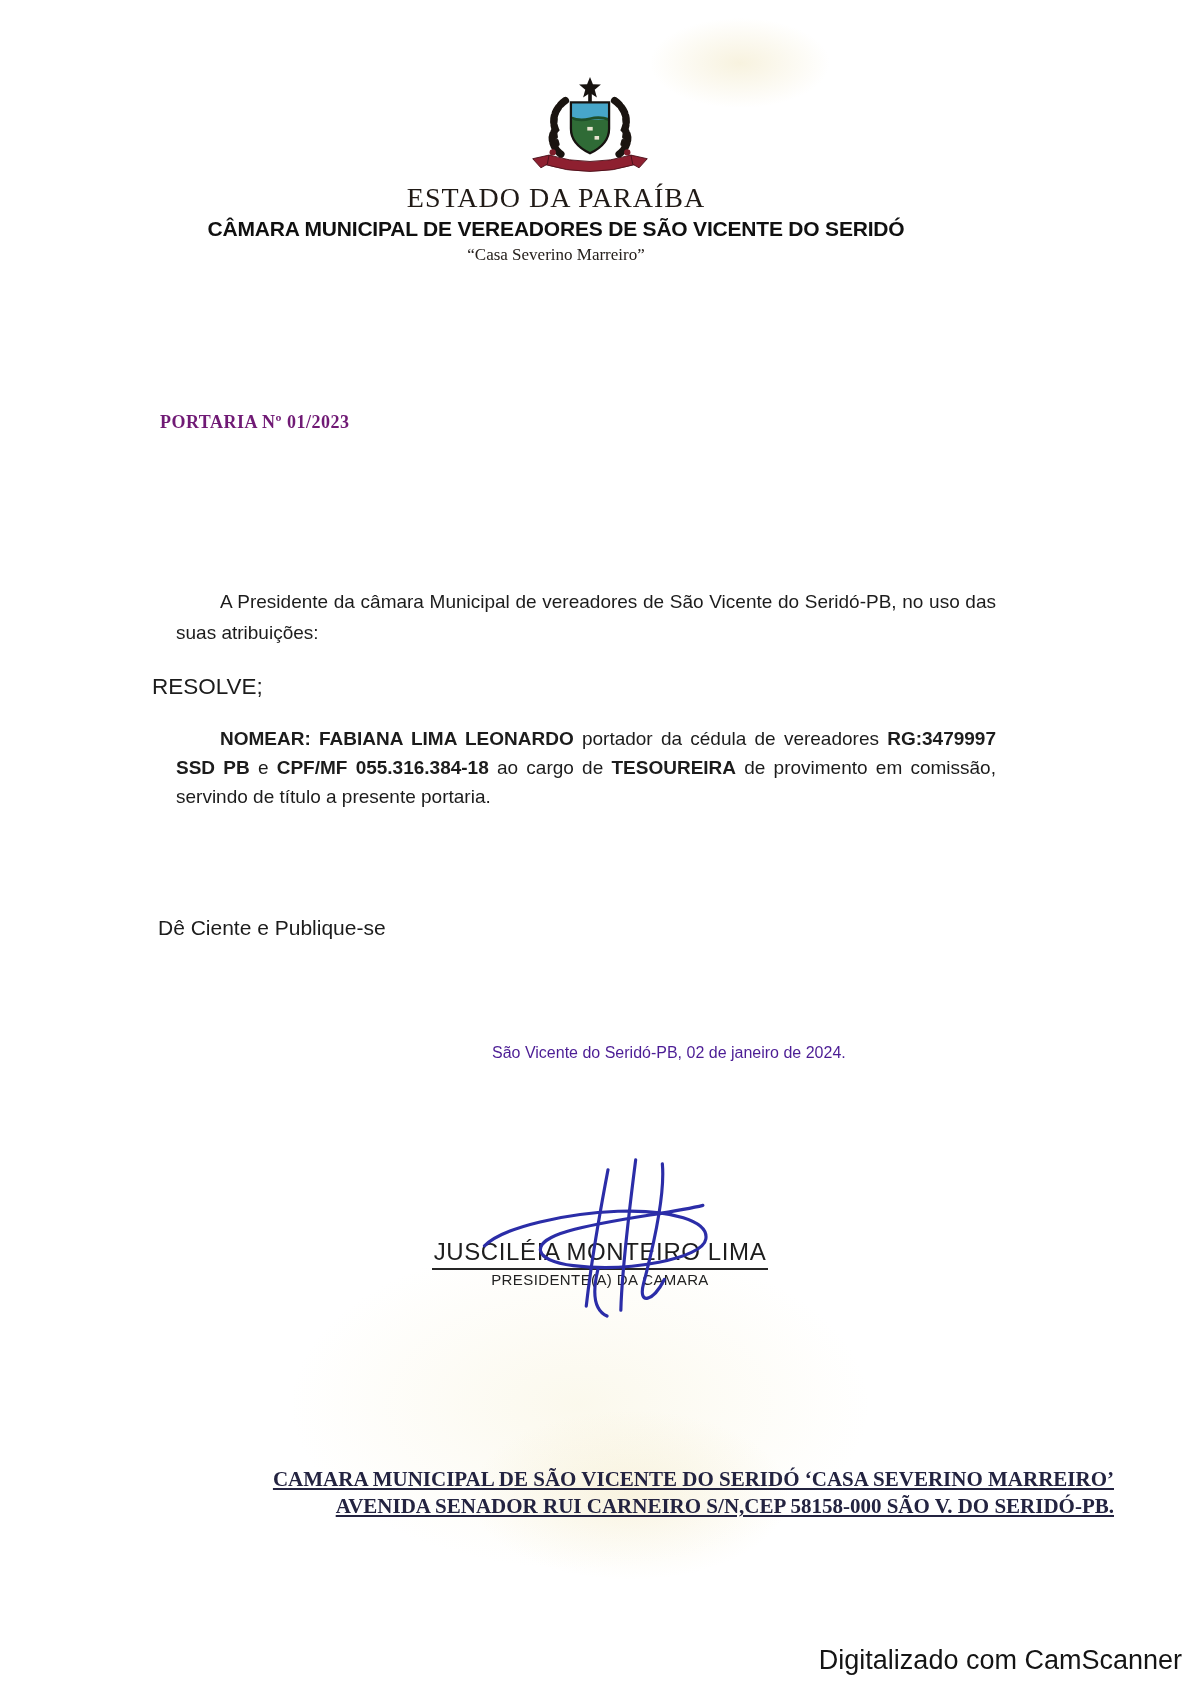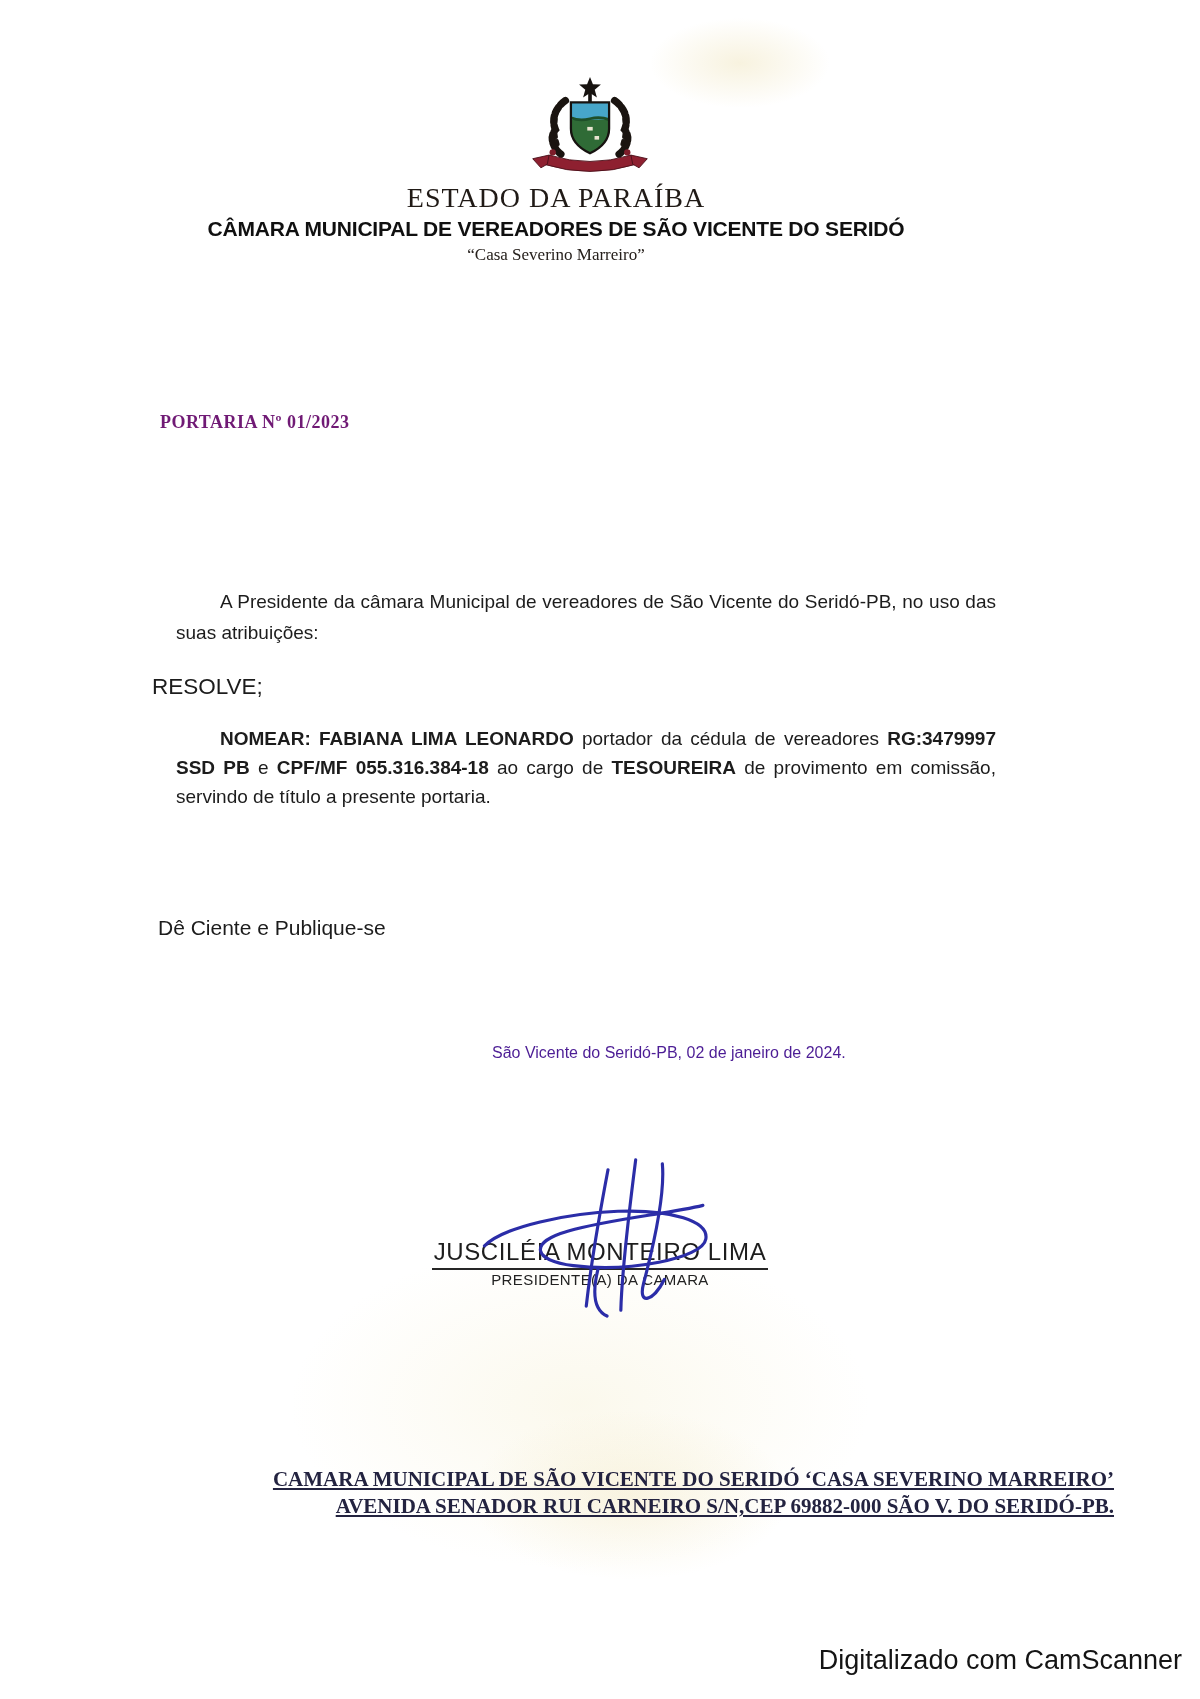--- a/index.html
+++ b/index.html
@@ -131,18 +131,18 @@
         <path d="M150,18 C142,60 132,120 128,156"></path>
         <path d="M178,8 C172,55 164,120 163,160"></path>
         <path d="M205,12 C208,45 196,95 186,133 C180,156 196,151 207,129"></path>
         <path d="M140,118 C134,142 136,160 149,166"></path>
       </g>
     </svg>
   </div>
 
   <div class="footer">
     <div class="f-line">CAMARA MUNICIPAL DE SÃO VICENTE DO SERIDÓ ‘CASA SEVERINO MARREIRO’</div>
-    <div class="f-line">AVENIDA SENADOR RUI CARNEIRO S/N,CEP 69882-000 SÃO V. DO SERIDÓ-PB.</div>
+    <div class="f-line">AVENIDA SENADOR RUI CARNEIRO S/N,CEP 58158-000 SÃO V. DO SERIDÓ-PB.</div>
   </div>
 
   <div class="watermark">Digitalizado com CamScanner</div>
 
 </div>
 
 </body></html>

